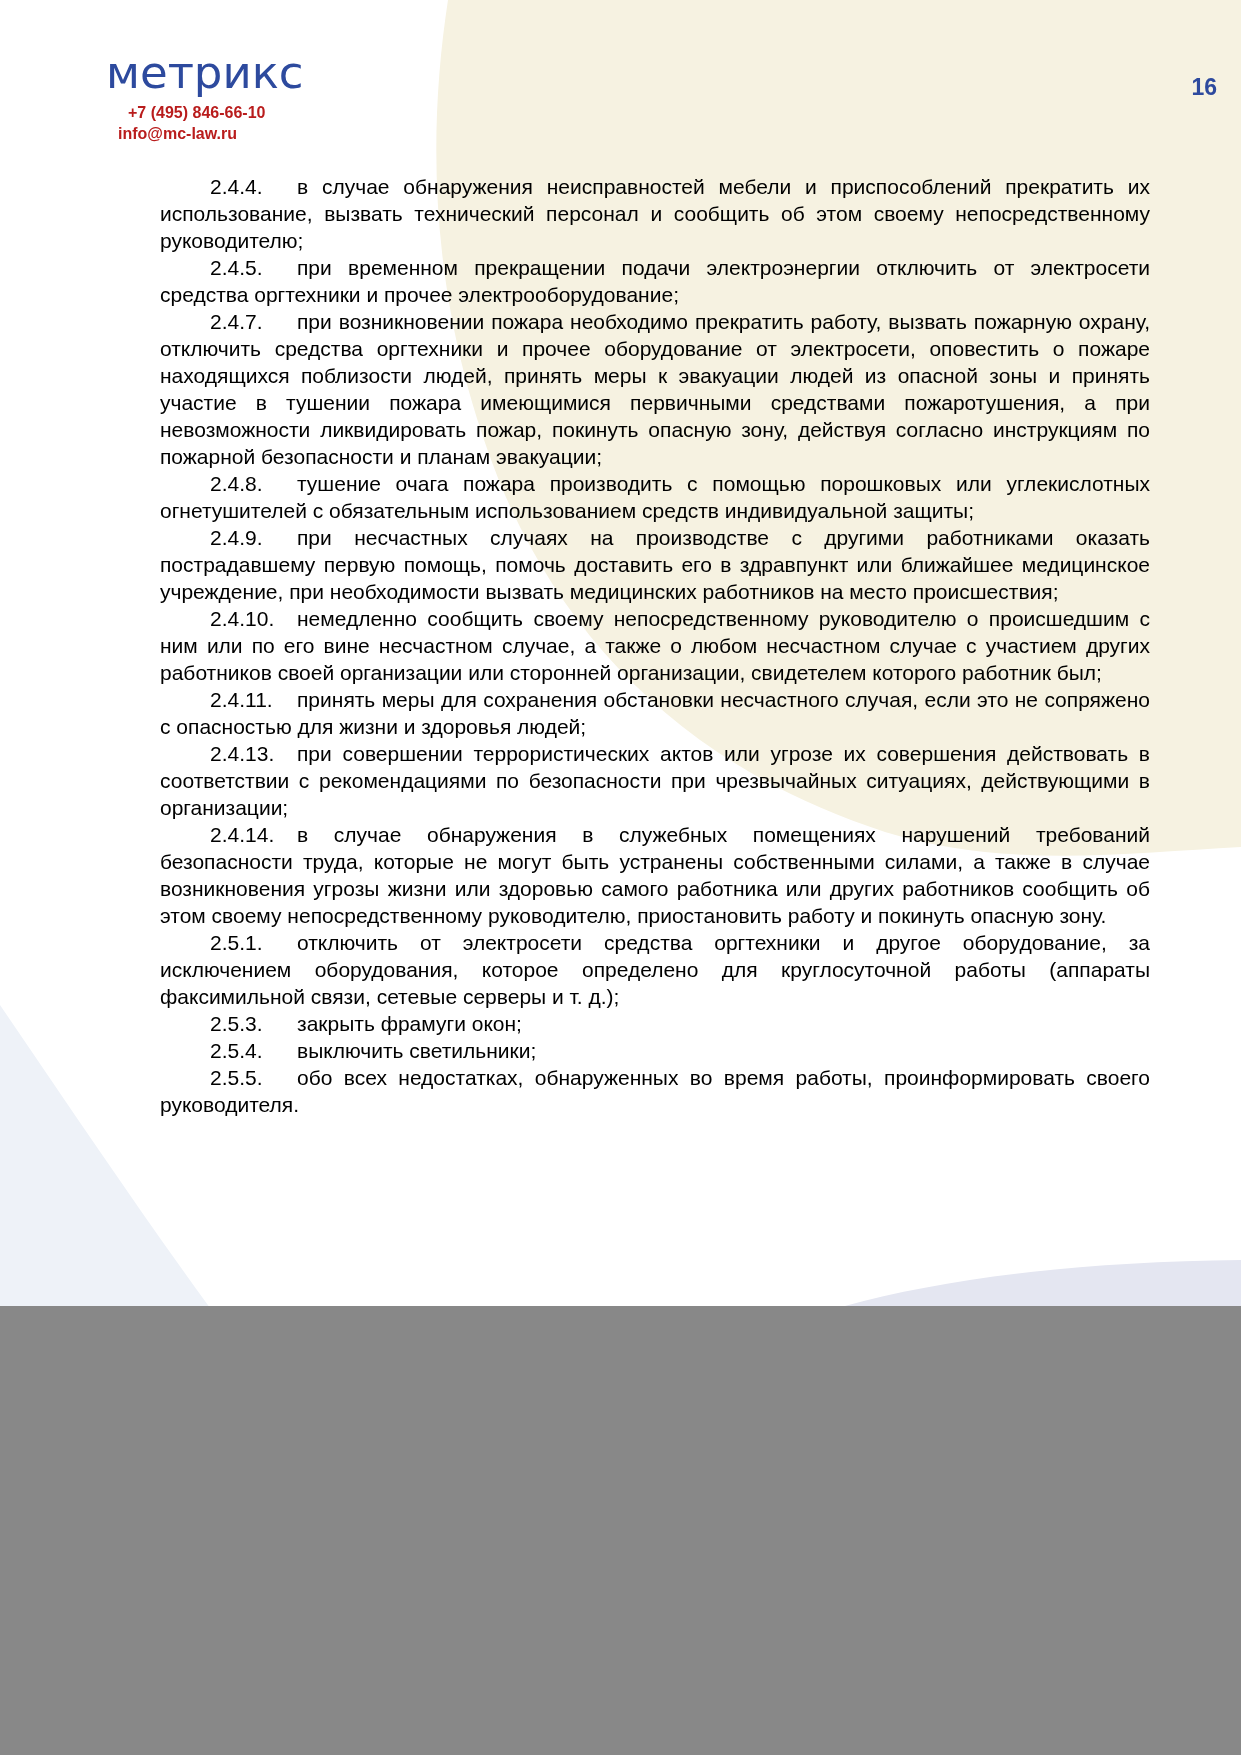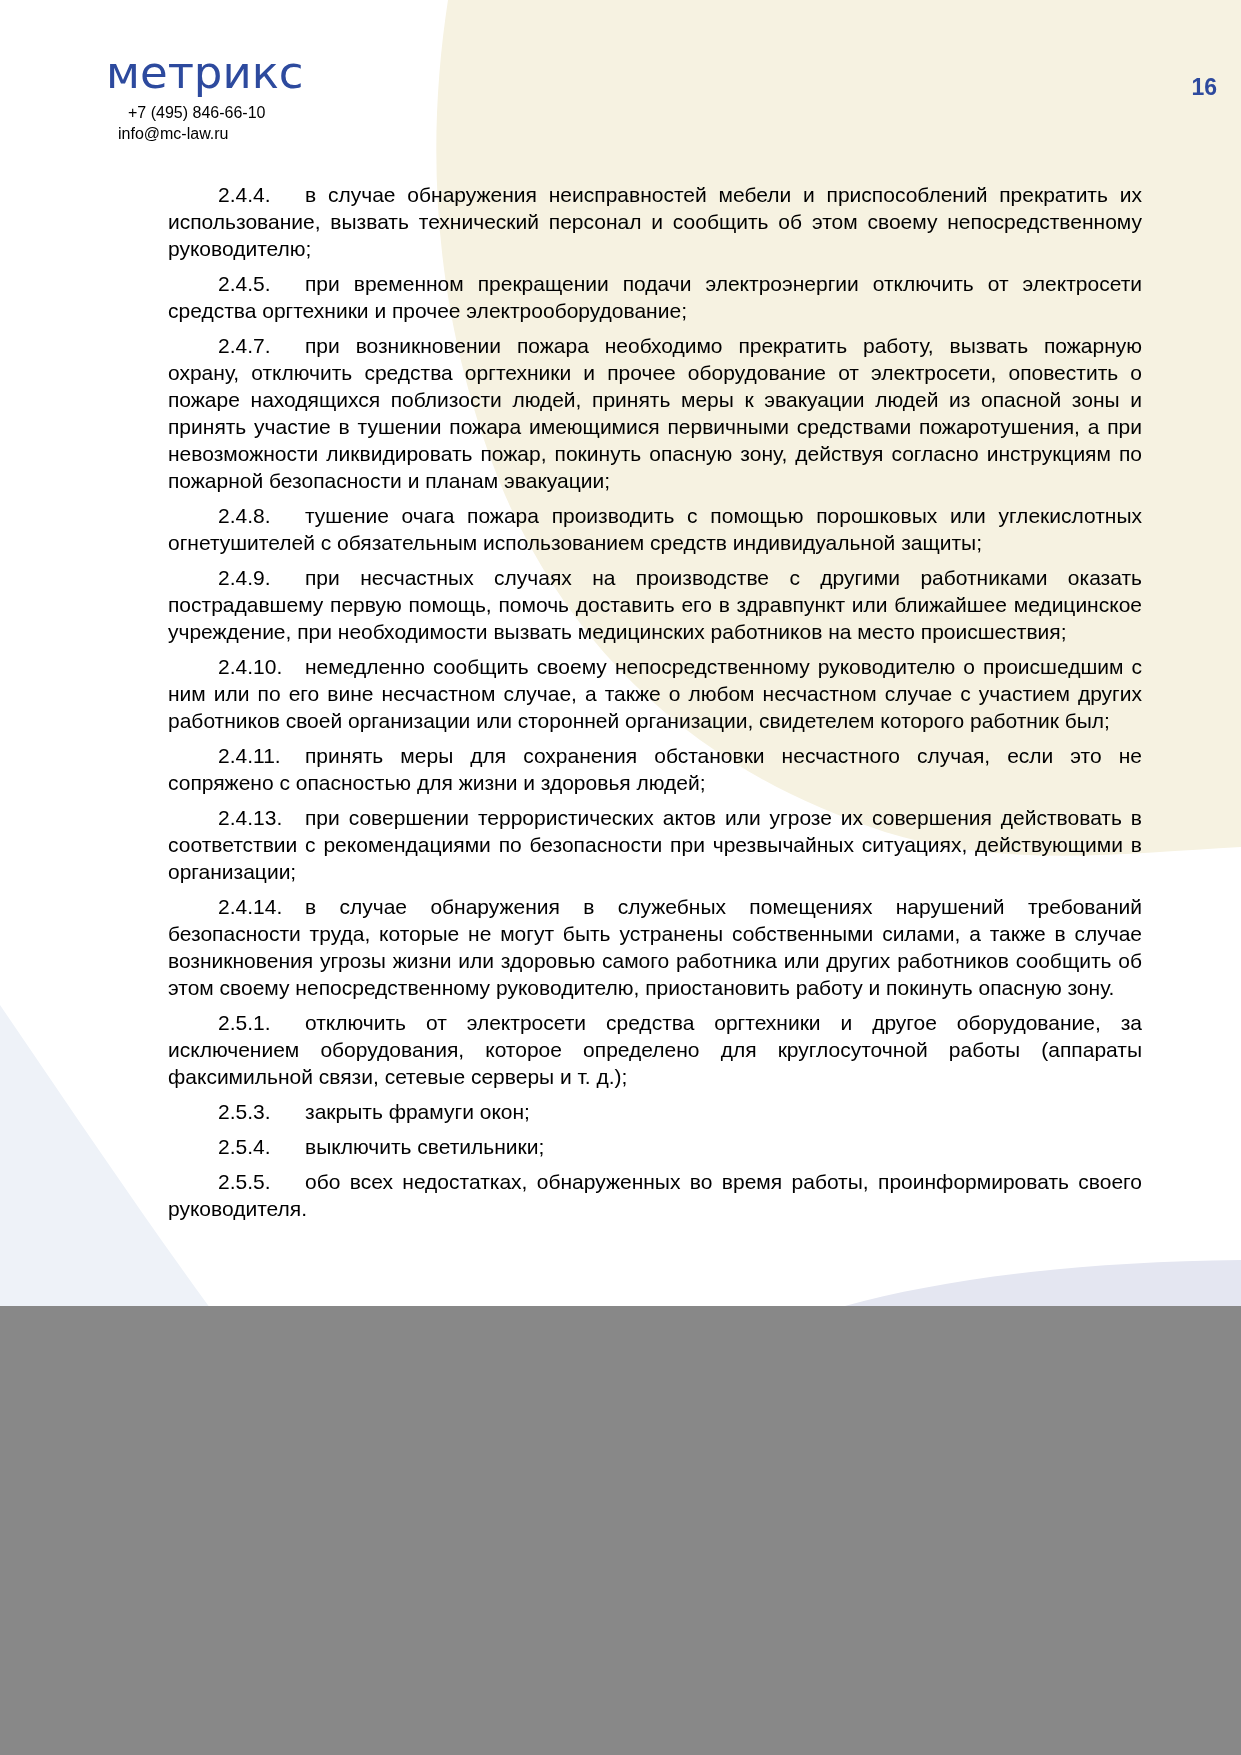--- a/index.html
+++ b/index.html
@@ -7,31 +7,31 @@
     position:relative;width:1241px;height:1306px;margin:0 auto;
     background:#ffffff;overflow:hidden;
     font-family:"Liberation Sans",sans-serif;color:#000;
   }
   svg.bg{position:absolute;left:0;top:0;width:1241px;height:1755px;}
   .brand{
     position:absolute;left:106px;top:48px;
     font-family:"DejaVu Sans",sans-serif;font-size:45px;line-height:50px;
     color:#2d4a9e;letter-spacing:0px;
   }
-  .contact{position:absolute;left:118px;top:102px;font-size:16px;line-height:21px;color:#000000;}
+  .contact{position:absolute;left:118px;top:102px;font-size:16px;line-height:21px;color:#b91c1c;font-weight:bold;}
   .contact .phone{padding-left:10px;}
   .pagenum{
     position:absolute;right:24px;top:74px;
     font-size:23px;font-weight:bold;color:#2d4a9e;
   }
   .body-text{
     position:absolute;left:160px;top:173px;width:990px;
     font-size:21px;line-height:27px;text-align:justify;
   }
-  .para{margin:8px;text-indent:50px;}
+  .para{margin:0;text-indent:50px;}
   .para .num{display:inline-block;min-width:87px;text-indent:0;}
   
   .sig-table{
     position:absolute;left:190px;top:1464px;width:959px;height:158px;
     display:flex;border:2px solid #3d3d3d;box-sizing:border-box;
   }
   .cell{position:relative;box-sizing:border-box;}
   .cell.employer{width:511px;border-right:2px solid #3d3d3d;}
   .cell.employee{flex:1;margin-top:8px;}
   .cell-title{text-align:center;font-weight:bold;font-size:21px;margin-top:5px;}

